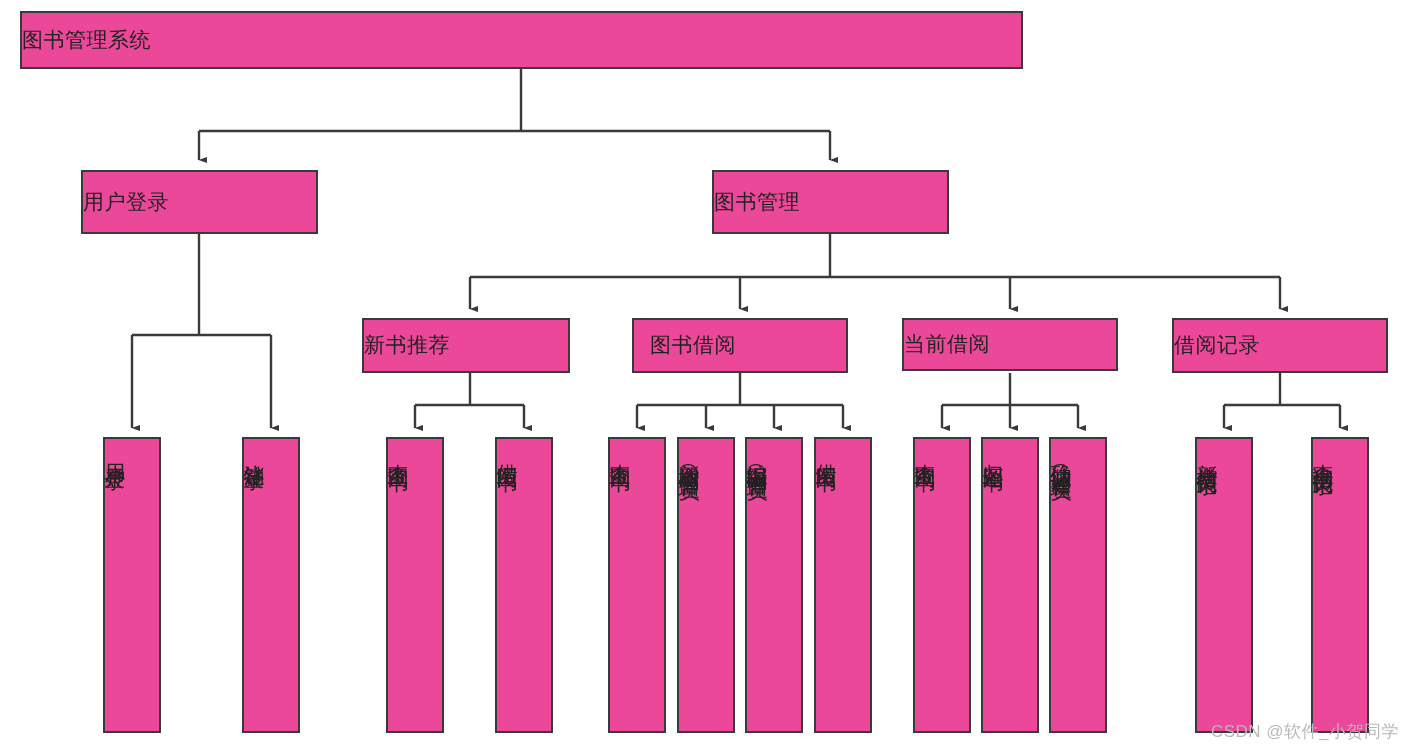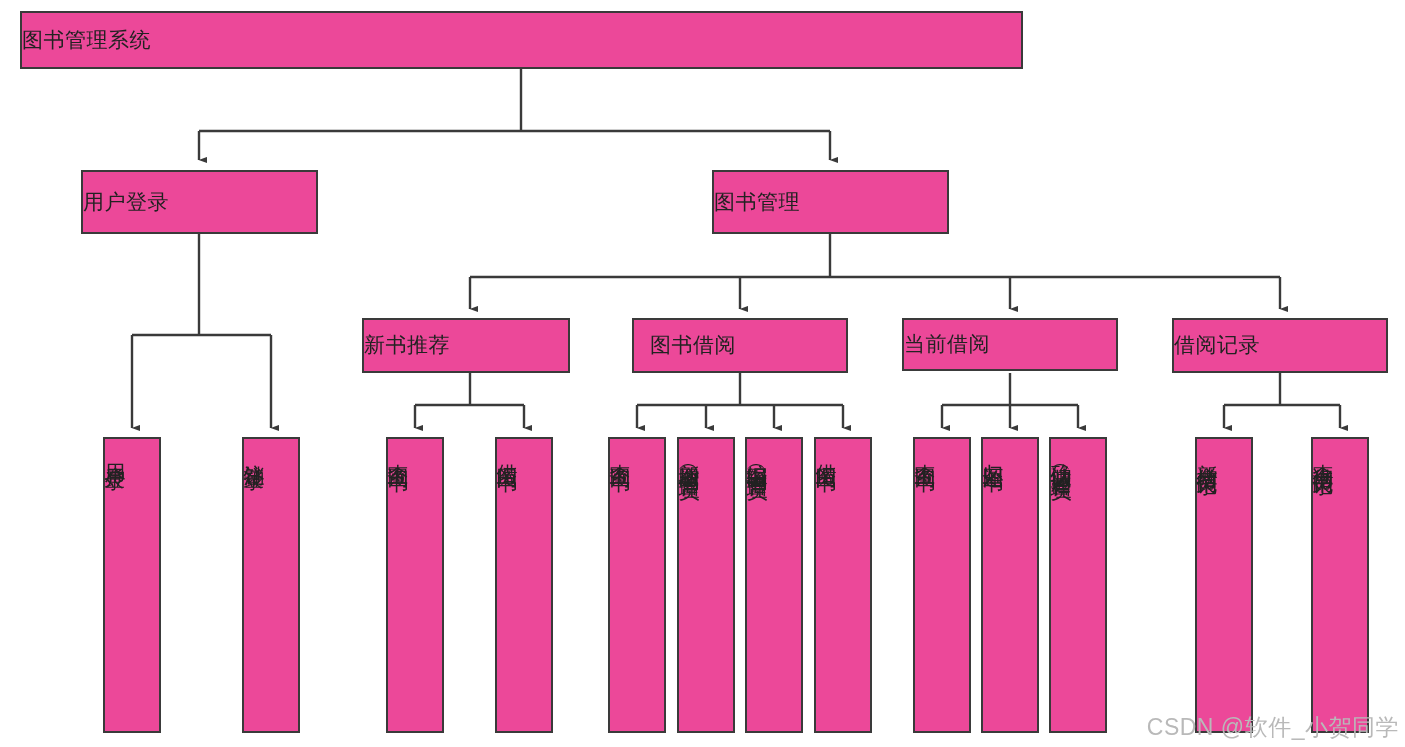--- a/index.html
+++ b/index.html
@@ -53,21 +53,21 @@
     writing-mode: vertical-rl;
     text-orientation: upright;
     font-size: 21px;
     letter-spacing: 2.5px;
     line-height: 1;
   }
   #watermark {
     position: absolute;
     right: 6px;
     bottom: 4px;
-    font-size: 23px;
+    font-size: 17px;
     color: #b9b9b9;
     z-index: 5;
     white-space: nowrap;
     letter-spacing: 0.5px;
   }
 </style>
 </head>
 <body>
 
 <div id="canvas">

